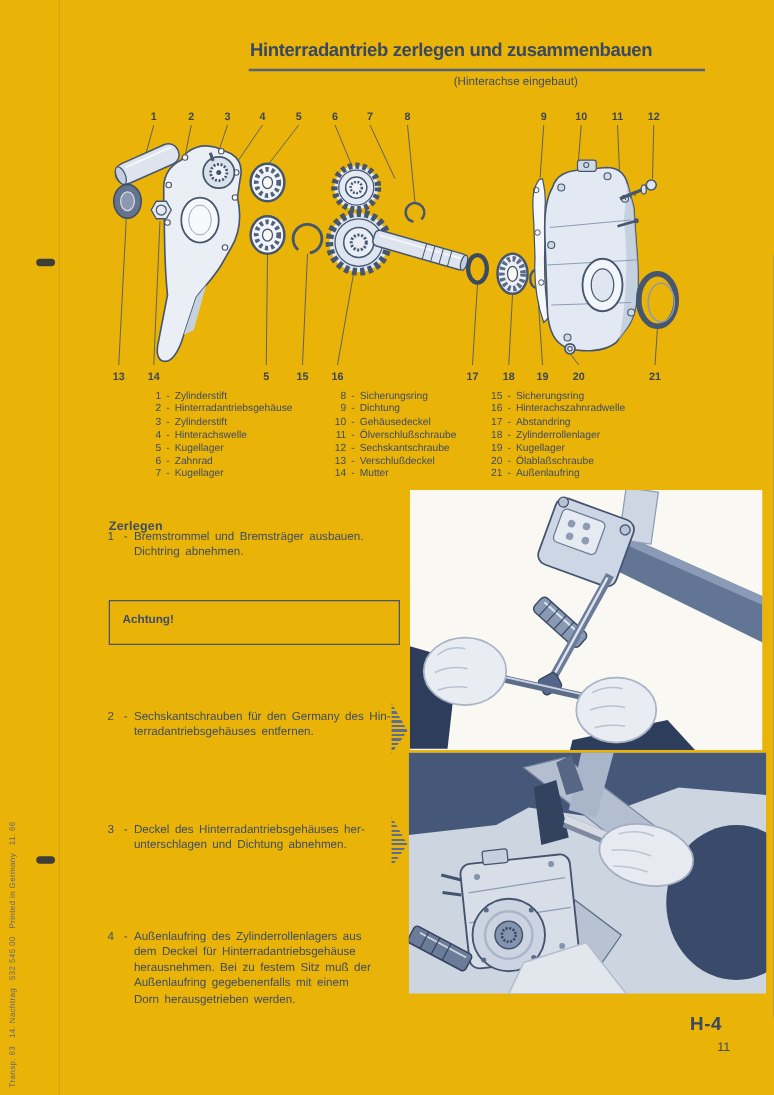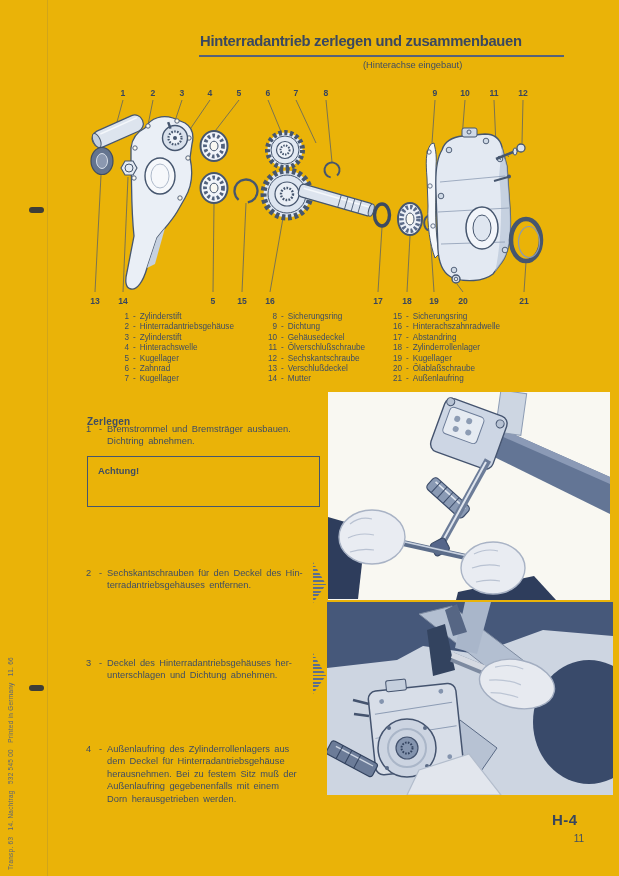--- a/index.html
+++ b/index.html
@@ -24,21 +24,21 @@
   .pl{flex:1;}
 
   .section-heading{position:absolute;left:87px;top:416px;font-size:10px;font-weight:bold;letter-spacing:.2px;}
 
   .step{position:absolute;left:86px;width:236px;display:flex;font-size:9.3px;line-height:12.4px;word-spacing:1.8px;}
   .step .sn{flex:none;width:9px;}
   .step .sd{flex:none;margin:0 5px 0 4px;}
   .step .stext{flex:1;white-space:pre-line;}
   .step1{top:423px}.step2{top:567px}.step3{top:657px}.step4{top:743px}
 
-  .warn{position:absolute;left:87px;top:456px;width:211px;border:1.3px solid #46566e;padding:8px 10px 23px 10px;}
+  .warn{position:absolute;left:87px;top:480px;width:211px;border:1.3px solid #46566e;padding:8px 10px 8px 10px;}
   .warn .wtitle{font-size:9.4px;font-weight:bold;margin-bottom:7px;}
   .warn .wtext{font-size:9.2px;line-height:12.6px;white-space:pre-line;word-spacing:1.6px;}
 
   .flag{position:absolute;width:13px;height:41px;
         background:repeating-linear-gradient(to bottom,#5c6e8e 0 1.8px,rgba(0,0,0,0) 1.8px 3.6px);
         clip-path:polygon(0 0,100% 55%,0 100%);}
   .flag1{left:313px;top:562px}.flag2{left:313px;top:653px}
 
   .photo1{position:absolute;left:328px;top:392px;width:282px;height:208px;}
   .photo2{position:absolute;left:327px;top:602px;width:286px;height:193px;}
@@ -370,21 +370,21 @@
 Dichtring abnehmen.</div>
   </div>
 
   <div class="warn">
     <div class="wtitle">Achtung!</div>
   </div>
 
   <div class="step step2">
     <span class="sn">2</span>
       <span class="sd">-</span>
-    <div class="stext">Sechskantschrauben für den Deckel des Hin-
+    <div class="stext">Sechskantschrauben für den Germany des Hin-
 terradantriebsgehäuses entfernen.</div>
   </div>
 
   <div class="step step3">
     <span class="sn">3</span>
       <span class="sd">-</span>
     <div class="stext">Deckel des Hinterradantriebsgehäuses her-
 unterschlagen und Dichtung abnehmen.</div>
   </div>
 

